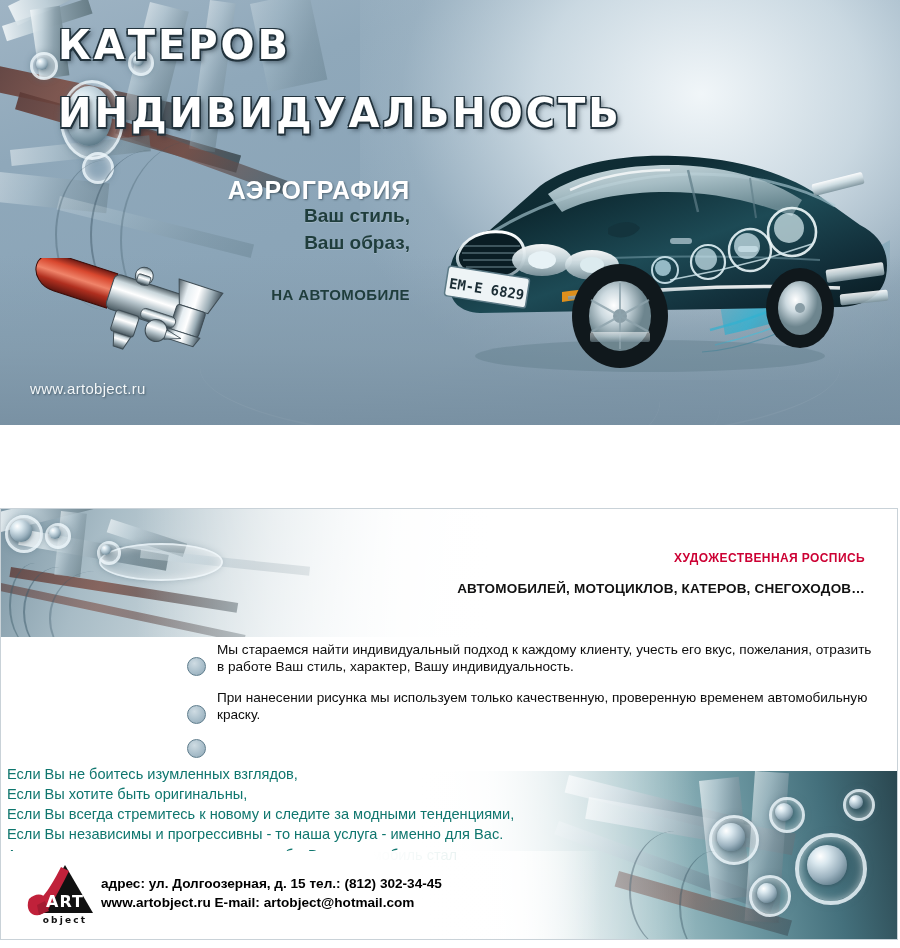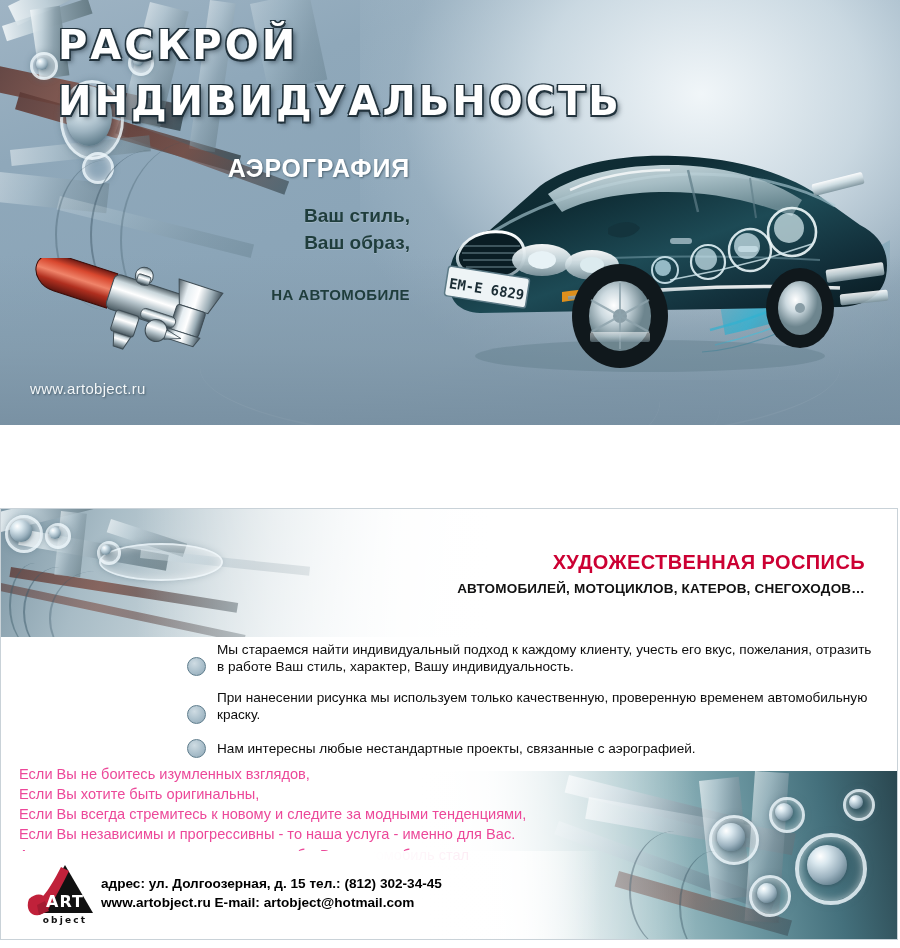--- a/index.html
+++ b/index.html
@@ -93,26 +93,26 @@
     line-height: .95;
     text-shadow:
       -1.5px -1.5px 0 #22333d,
        1.5px -1.5px 0 #22333d,
       -1.5px  1.5px 0 #22333d,
        1.5px  1.5px 0 #22333d,
        3px 3px 5px rgba(20,35,45,.55);
     white-space: nowrap;
   }
   #hl-1 { font-size: 40px; }
-  #hl-2 { font-size: 40px; margin-top: 18px; }
+  #hl-2 { font-size: 40px; margin-top: 30px; }
 
   
   #aero-title {
     position: absolute;
-    left: 0; top: 154px; width: 410px;
+    left: 0; top: 176px; width: 410px;
     text-align: right;
     font-size: 25px; font-weight: 700; color: #ffffff;
     letter-spacing: .8px;
     text-shadow: 1px 1px 2px rgba(30,50,60,.55);
     z-index: 20;
   }
   #banner-taglines {
     position: absolute;
     left: 0; top: 203px; width: 410px;
     text-align: right;
@@ -166,21 +166,21 @@
     background: linear-gradient(90deg, rgba(255,255,255,0) 0%, rgba(255,255,255,0) 24%, rgba(255,255,255,.55) 48%, rgba(255,255,255,.94) 72%, #ffffff 88%);
   }
   #card2-topart .base {
     position: absolute; left: 0; top: 0; width: 560px; height: 128px;
     background: linear-gradient(110deg, #7e97a5 0%, #a8bcc6 18%, #cdd9de 42%, #e7eef1 64%, #f7fafb 85%, #ffffff 100%);
   }
 
   #rospis-title {
     position: absolute;
     right: 32px; top: 42px;
-    font-size: 20px; font-weight: 700;
+    font-size: 12px; font-weight: 700;
     color: #cc0033;
     letter-spacing: .4px;
     text-align: right;
   }
   #rospis-sub {
     position: absolute;
     right: 32px; top: 72px;
     font-size: 13.5px; font-weight: 700;
     color: #111111;
     letter-spacing: .2px;
@@ -207,24 +207,24 @@
     margin-right: 11px;
   }
   .bullet-text {
     font-size: 13.6px;
     line-height: 1.28;
     color: #0d0d0d;
   }
 
   #ifyou {
     position: absolute;
-    left: 18px; top: 255px;
+    left: 6px; top: 255px;
     font-size: 14.6px;
     line-height: 1.38;
-    color: #ec4899;
+    color: #0f766e;
     z-index: 6;
   }
 
   #card2-bottomart {
     position: absolute;
     right: 0; bottom: 0;
     width: 478px; height: 168px;
     overflow: hidden;
   }
   #card2-bottomart .base {
@@ -449,21 +449,21 @@
 
       <rect x="120" y="44" width="36" height="11" rx="5" fill="url(#steelG)" stroke="#3f4d55" stroke-width=".8"></rect>
       <circle cx="140" cy="62" r="11" fill="url(#steelG)" stroke="#3f4d55" stroke-width="1"></circle>
       <path d="M150 58 L166 62 L150 68 Z" fill="url(#steelG)" stroke="#3f4d55" stroke-width=".8"></path>
     </g>
   </svg>
 
   <div id="banner-bottom-fade"></div>
 
   <div id="headline">
-    <div class="hl-line" id="hl-1">РАСКРОЙ</div>
+    <div class="hl-line" id="hl-1">КАТЕРОВ</div>
     <div class="hl-line" id="hl-2">ИНДИВИДУАЛЬНОСТЬ</div>
   </div>
 
   <div id="aero-title">АЭРОГРАФИЯ</div>
 
   <div id="banner-taglines">
     <div class="tl">Ваш стиль,</div>
     <div class="tl">Ваш образ,</div>
   </div>
 
@@ -504,21 +504,20 @@
     <div class="bullet-row">
       <span class="bullet-dot"></span>
       <span class="bullet-text">Мы стараемся найти индивидуальный подход к каждому клиенту, учесть его вкус, пожелания, отразить в работе Ваш стиль, характер, Вашу индивидуальность.</span>
     </div>
     <div class="bullet-row">
       <span class="bullet-dot"></span>
       <span class="bullet-text">При нанесении рисунка мы используем только качественную, проверенную временем автомобильную краску.</span>
     </div>
     <div class="bullet-row">
       <span class="bullet-dot"></span>
-      <span class="bullet-text">Нам интересны любые нестандартные проекты, связанные с аэрографией.</span>
     </div>
   </div>
 
   <div id="card2-bottomart">
     <div class="base"></div>
     <div class="techno" style="right:0;top:0;left:140px;width:338px;height:168px;">
       <div class="shard steel" style="left:10px;top:4px;width:190px;height:18px;transform:rotate(14deg);opacity:.85;"></div>
       <div class="shard steel" style="left:30px;top:26px;width:210px;height:22px;transform:rotate(10deg);opacity:.8;"></div>
       <div class="shard" style="left:0px;top:50px;width:230px;height:14px;transform:rotate(20deg);opacity:.6;"></div>
       <div class="shard steel" style="left:140px;top:10px;width:40px;height:120px;transform:rotate(-6deg);opacity:.7;"></div>

